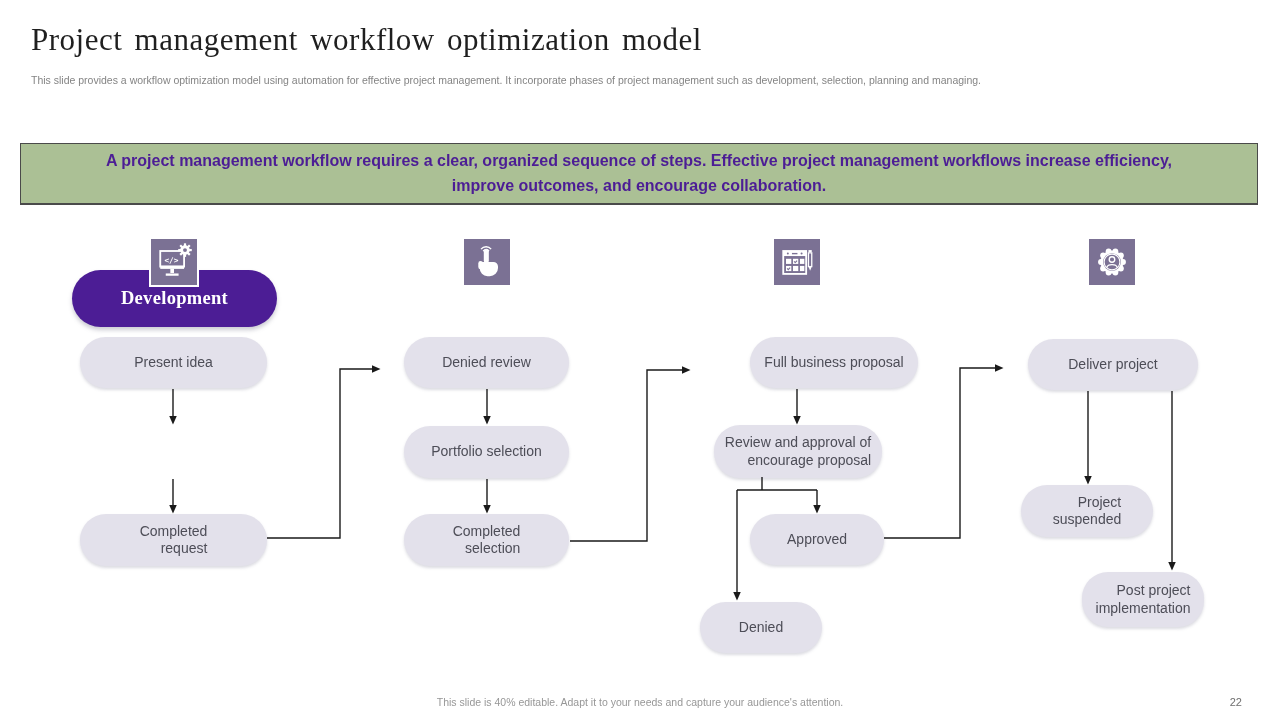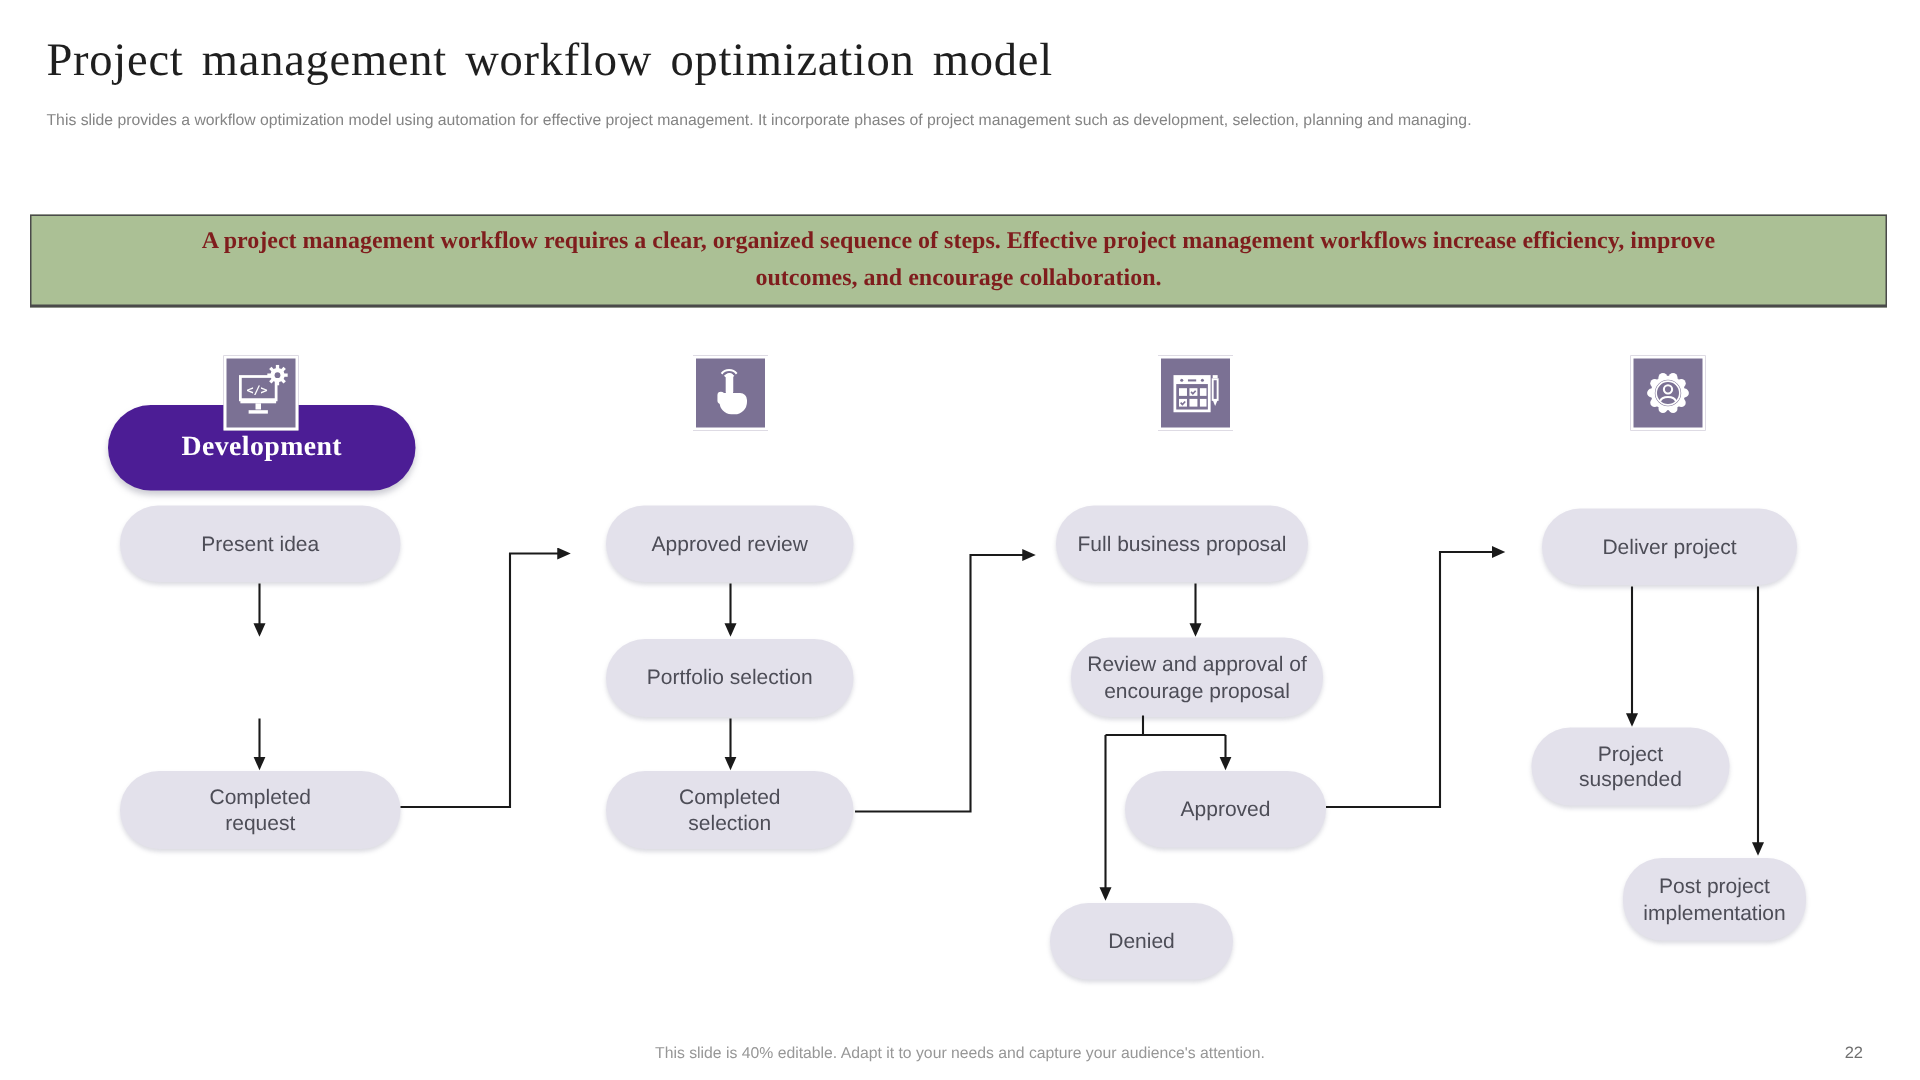--- a/index.html
+++ b/index.html
@@ -4,32 +4,32 @@
 <style>
   html,body{margin:0;padding:0;background:#fff;}
   .slide{position:relative;width:1280px;height:720px;background:#ffffff;overflow:hidden;
          font-family:"Liberation Sans",sans-serif;}
   .title{position:absolute;left:31px;top:22px;font-family:"Liberation Serif",serif;
          font-size:31px;font-weight:500;color:#1f1f1f;letter-spacing:.5px;word-spacing:4px;}
   .subtitle{position:absolute;left:31px;top:74px;width:1160px;font-size:10.5px;color:#848484;}
   .banner{position:absolute;left:20px;top:143px;width:1238px;height:62px;box-sizing:border-box;
           background:#abc095;border:1px solid #4a4a4a;border-bottom-width:2px;
           display:flex;align-items:center;justify-content:center;padding:0 80px;}
-  .banner span{font-family:Liberation Serif, serif;font-weight:bold;font-size:16px;
-          line-height:1.55;color:#7f1d1d;text-align:center;}
+  .banner span{font-family:Liberation Sans, sans-serif;font-weight:bold;font-size:16px;
+          line-height:1.55;color:#4c1d95;text-align:center;}
   .hdr{position:absolute;height:57px;background:#4c1d95;border-radius:28.5px;
        display:flex;align-items:center;justify-content:center;
        box-shadow:0 3px 4px rgba(110,110,130,.35);}
   .hdr span{font-family:"Liberation Serif",serif;font-weight:bold;color:#ffffff;font-size:18.5px;
        letter-spacing:.3px;}
   .iconbox{position:absolute;width:50px;height:50px;top:237px;background:#7b7194;
        border:2px solid #ffffff;box-sizing:border-box;z-index:3;
        display:flex;align-items:center;justify-content:center;}
   .node{position:absolute;background:#e3e1eb;border-radius:26px;display:flex;align-items:center;
-        justify-content:center;text-align:center;font-size:14px;color:#4d4d57;
+        justify-content:center;text-align:right;font-size:14px;color:#4d4d57;
         white-space:pre-line;line-height:1.25;padding:0 4px;box-sizing:border-box;
         box-shadow:0 2px 3px rgba(130,130,150,.28);}
   .connectors{position:absolute;left:0;top:0;pointer-events:none;z-index:2;}
   .footer{position:absolute;left:0;right:0;top:696px;text-align:center;font-size:10.5px;color:#979797;}
   .pagenum{position:absolute;right:38px;top:696px;font-size:11px;color:#6f6f6f;}
 </style>
 </head>
 <body>
 
 <div class="slide">
@@ -148,26 +148,26 @@
   </div>
 
   <div class="hdr" style="left:72px;top:270px;width:205px">
     <span>Development</span>
   </div>
 
   <div class="node" style="left:80px;top:337px;width:187px;height:51px">Present idea</div>
   <div class="node" style="left:80px;top:514px;width:187px;height:52px">Completed
 request</div>
 
-  <div class="node" style="left:404px;top:337px;width:165px;height:51px">Approved review</div>
+  <div class="node" style="left:404px;top:337px;width:165px;height:51px">Denied review</div>
   <div class="node" style="left:404px;top:426px;width:165px;height:52px">Portfolio selection</div>
   <div class="node" style="left:404px;top:514px;width:165px;height:52px">Completed
 selection</div>
 
-  <div class="node" style="left:704px;top:337px;width:168px;height:51px">Full business proposal</div>
+  <div class="node" style="left:750px;top:337px;width:168px;height:51px">Full business proposal</div>
   <div class="node" style="left:714px;top:425px;width:168px;height:53px">Review and approval of
 encourage proposal</div>
   <div class="node" style="left:750px;top:514px;width:134px;height:51px">Approved</div>
   <div class="node" style="left:700px;top:602px;width:122px;height:51px">Denied</div>
 
   <div class="node" style="left:1028px;top:339px;width:170px;height:51px">Deliver project</div>
   <div class="node" style="left:1021px;top:485px;width:132px;height:52px">Project
 suspended</div>
   <div class="node" style="left:1082px;top:572px;width:122px;height:55px">Post project
 implementation</div>

